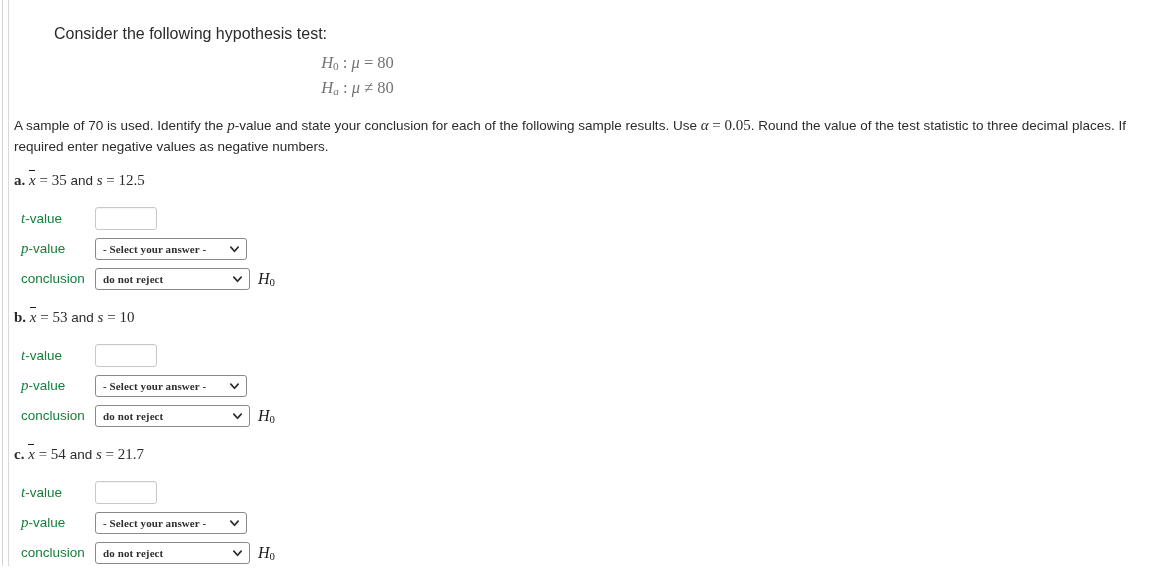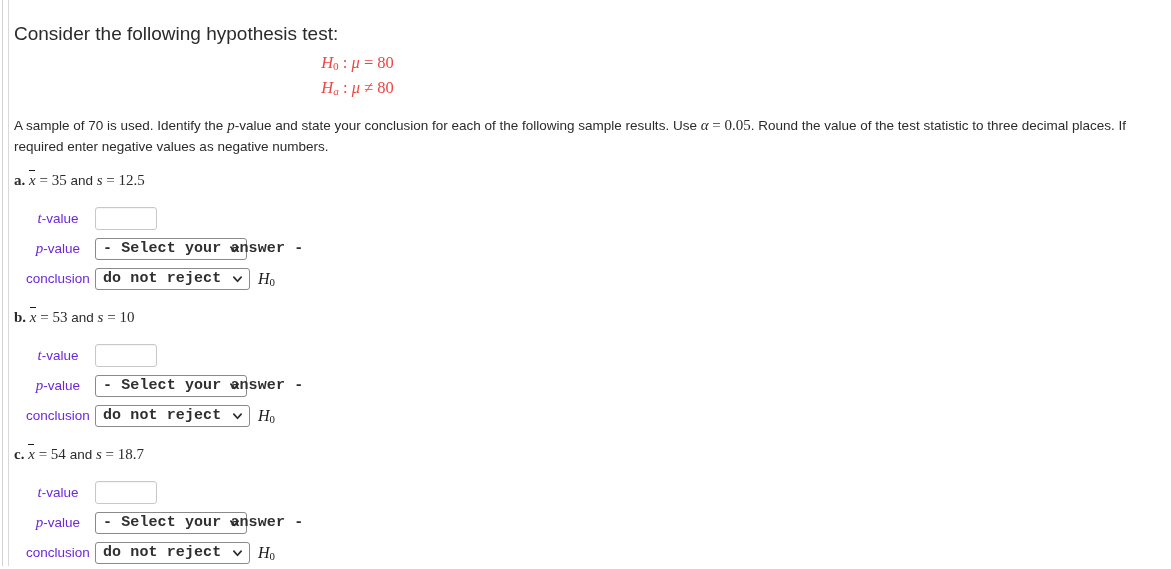--- a/index.html
+++ b/index.html
@@ -40,35 +40,36 @@
     height: 566px;
     background: #d9d9d9;
   }
   .content {
     position: absolute;
     left: 14px;
     top: 0;
     width: 1157px;
   }
   .intro {
-    font-size: 19px;
+    font-size: 16px;
     line-height: 18px;
     margin-top: 25px;
     color: #2b2b2b;
+    margin-left: 40px;
   }
   .hyp-block {
     text-align: center;
     margin-top: 9px;
     margin-right: 470px;
   }
   .hyp-line {
     font-family: "Liberation Serif", serif;
     font-size: 16.5px;
     line-height: 22px;
-    color: #ef4444;
+    color: #737373;
     white-space: nowrap;
   }
   .mathit {
     font-family: "Liberation Serif", serif;
     font-style: italic;
   }
   .mathrm {
     font-family: "Liberation Serif", serif;
     font-style: normal;
   }
@@ -119,22 +120,22 @@
     margin-left: 7px;
   }
   .field-row {
     display: flex;
     align-items: center;
     height: 30px;
   }
   .field-label {
     width: 74px;
     font-size: 13.5px;
-    color: #6d28d9;
-    text-align: center;
+    color: #15803d;
+    text-align: left;
     white-space: nowrap;
   }
   .field-label .var {
     font-family: "Liberation Serif", serif;
     font-style: italic;
     font-size: 15px;
   }
   .text-input {
     width: 62px;
     height: 23px;
@@ -158,22 +159,22 @@
     border: 1px solid #8a8a8a;
     border-radius: 3px;
     background: #ffffff;
     padding: 0 22px 0 7px;
     cursor: pointer;
     user-select: none;
   }
   .select-box.w-pvalue { width: 152px; }
   .select-box.w-conclusion { width: 155px; }
   .select-text {
-    font-family: Liberation Mono, monospace;
-    font-size: 15px;
+    font-family: Liberation Serif, serif;
+    font-size: 11px;
     font-weight: bold;
     color: #2f2f2f;
     white-space: nowrap;
     letter-spacing: 0.1px;
   }
   .chevron {
     position: absolute;
     right: 6px;
     top: 50%;
     transform: translateY(-50%);
@@ -292,21 +293,21 @@
       </div>
     </div>
 
     <div class="part-label"><span class="part-letter">c.</span>
       <span class="part-math xbar">x</span>
       <span class="part-math">=</span>
       <span class="part-math">54</span>
       <span>and</span>
       <span class="part-math mathit">s</span>
       <span class="part-math">=</span>
-      <span class="part-math">18.7</span>
+      <span class="part-math">21.7</span>
     </div>
 
     <div class="answer-block">
       <div class="field-row">
         <div class="field-label"><span class="var">t</span><span>-value</span></div>
         <input class="text-input" type="text" value="" style="">
       </div>
       <div class="field-row">
         <div class="field-label"><span class="var">p</span><span>-value</span></div>
         <div class="select-box w-pvalue">

